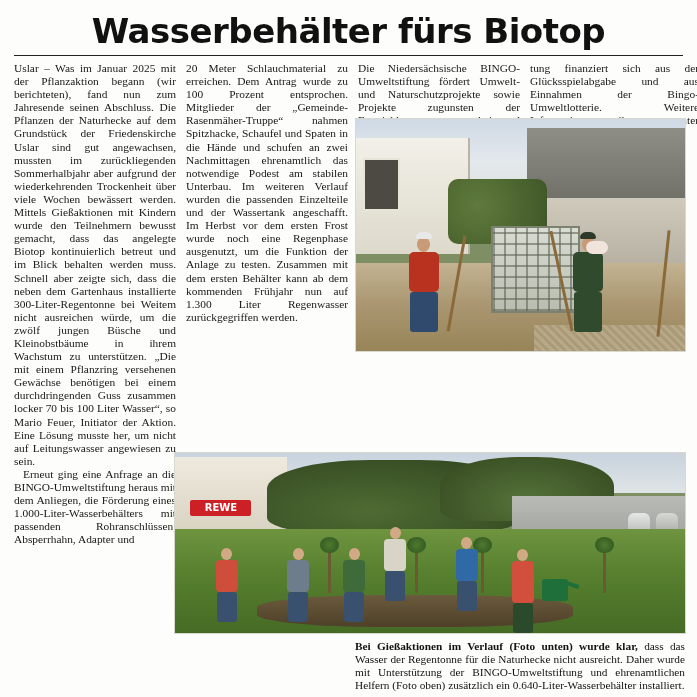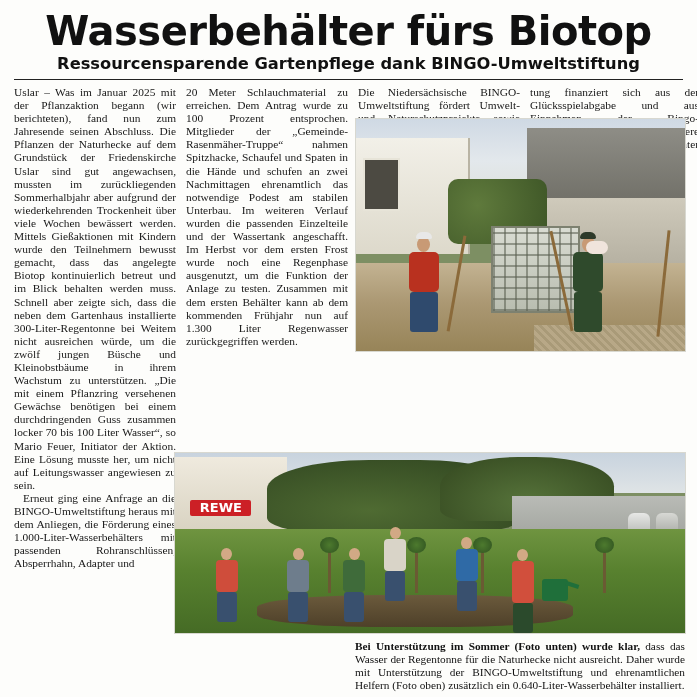--- a/index.html
+++ b/index.html
@@ -18,21 +18,21 @@
     position: relative;
     width: 697px;
     height: 697px;
     background: #fdfdfb;
     box-sizing: border-box;
     padding: 6px 14px 0 14px;
   }
   .headline {
     font-family: "DejaVu Sans", sans-serif;
     font-weight: bold;
-    font-size: 40px;
+    font-size: 34px;
     line-height: 42px;
     letter-spacing: -0.5px;
     text-align: center;
     color: #111;
     margin: 4px 0 2px 0;
     white-space: nowrap;
   }
   .subhead {
     font-family: "DejaVu Sans", sans-serif;
     font-weight: bold;
@@ -168,21 +168,21 @@
   .bldg2 {
     position:absolute; left:0; top:2%; width:22%; height:48%;
     background: linear-gradient(180deg,#efeade,#d5cfbd);
   }
   .rewe {
     position:absolute; left:3%; top:26%; width:12%; height:9%;
     background:#cc2026; border-radius:2px;
   }
   .rewe span {
     color:#fff; font-family:"DejaVu Sans",sans-serif; font-weight:bold;
-    font-size:13px; line-height:16px; display:block; text-align:center;
+    font-size:10px; line-height:16px; display:block; text-align:center;
   }
   .treeline {
     position:absolute; left:18%; top:4%; width:50%; height:40%;
     background: radial-gradient(ellipse at 40% 70%, #4f6b32, #2f4420);
     border-radius: 40% 40% 20% 20%;
   }
   .treeline2 {
     position:absolute; left:52%; top:2%; width:34%; height:36%;
     background: radial-gradient(ellipse at 50% 70%, #56733a, #33471f);
     border-radius: 45% 45% 18% 18%;
@@ -249,21 +249,20 @@
     color: #121212;
   }
   #caption b { font-weight: bold; }
 </style>
 </head>
 <body>
 
 <div class="page">
 
   <h1 class="headline">Wasserbehälter fürs Biotop</h1>
-  <h2 class="subhead">Ressourcensparende Gartenpflege dank BINGO-Umweltstiftung</h2>
   <div class="rule"></div>
 
   <div class="cols">
 
     <div class="col">
       <p class="body"><span class="lead-name">Uslar</span> – Was im Januar 2025 mit der Pflanzaktion begann (wir berichteten), fand nun zum Jahresende seinen Abschluss. Die Pflanzen der Naturhecke auf dem Grundstück der Friedenskirche Uslar sind gut angewachsen, mussten im zurückliegenden Sommerhalbjahr aber aufgrund der wiederkehrenden Trockenheit über viele Wochen bewässert werden. Mittels Gießaktionen mit Kindern wurde den Teilnehmern bewusst gemacht, dass das angelegte Biotop kontinuierlich betreut und im Blick behalten werden muss. Schnell aber zeigte sich, dass die neben dem Gartenhaus installierte 300-Liter-Regentonne bei Weitem nicht ausreichen würde, um die zwölf jungen Büsche und Kleinobstbäume in ihrem Wachstum zu unterstützen. „Die mit einem Pflanzring versehenen Gewächse benötigen bei einem durchdringenden Guss zusammen locker 70 bis 100 Liter Wasser“, so Mario Feuer, Initiator der Aktion. Eine Lösung musste her, um nicht auf Leitungswasser angewiesen zu sein.</p>
       <p class="body">Erneut ging eine Anfrage an die BINGO-Umweltstiftung heraus mit dem Anliegen, die Förderung eines 1.000-Liter-Wasserbehälters mit passenden Rohranschlüssen, Absperrhahn, Adapter und</p>
     </div>
 
     <div class="col">
@@ -354,16 +353,16 @@
     </div>
     <div class="person" id="p6">
       <div class="head"></div>
       <div class="torso"></div>
       <div class="legs"></div>
     </div>
     <div class="watering-can"></div>
   </div>
 
   <div id="caption">
-    <b>Bei Unterstützung im Sommer (Foto unten) wurde klar,</b><span> dass das Wasser der Regentonne für die Naturhecke nicht ausreicht. Daher wurde mit Unterstützung der BINGO-Umweltstiftung und ehrenamtlichen Helfern (Foto oben) zusätzlich ein 0.640-Liter-Wasserbehälter installiert.</span>
+    <b>Bei Gießaktionen im Verlauf (Foto unten) wurde klar,</b><span> dass das Wasser der Regentonne für die Naturhecke nicht ausreicht. Daher wurde mit Unterstützung der BINGO-Umweltstiftung und ehrenamtlichen Helfern (Foto oben) zusätzlich ein 0.640-Liter-Wasserbehälter installiert.</span>
   </div>
 
 </div>
 
 </body></html>

